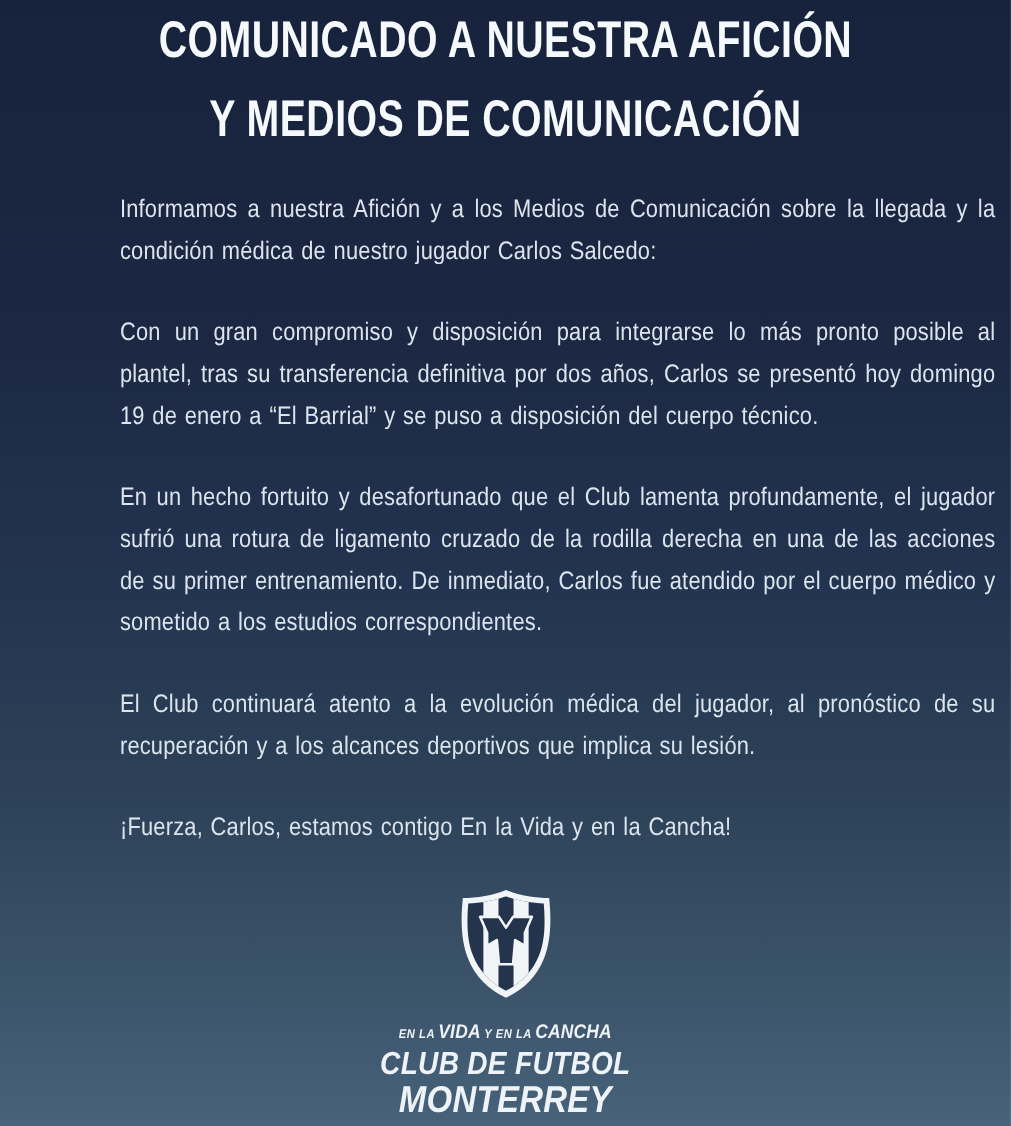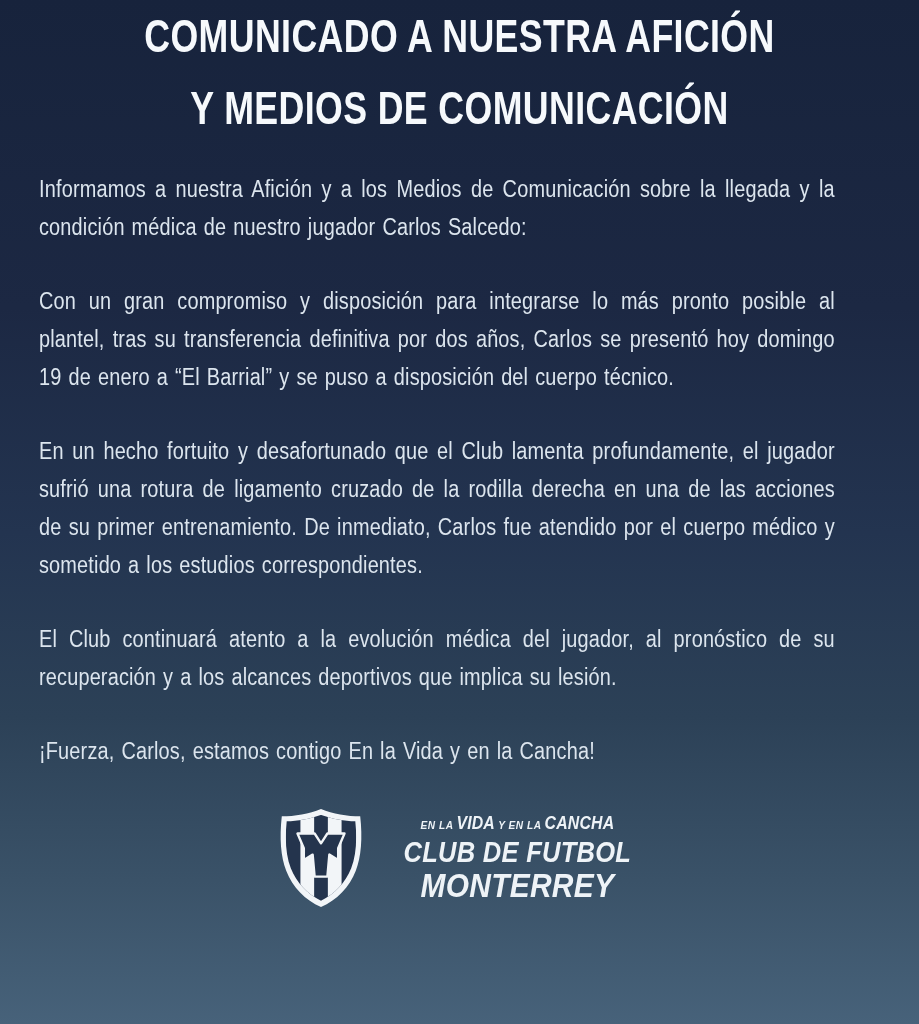--- a/index.html
+++ b/index.html
@@ -30,41 +30,43 @@
     line-height: 72px;
     font-weight: bold;
     letter-spacing: 0.5px;
     transform: scaleX(0.76);
     transform-origin: center top;
     text-transform: uppercase;
   }
   h1.page-title span { display: block; }
   main.body-block {
     margin-top: 26px;
-    padding-left: 39px;
+    padding-left: 65px;
+    margin-left: 44px;
   }
   main.body-block p {
     width: 920px;
     margin: 0 0 36px 0;
     font-size: 23px;
     line-height: 38px;
     font-weight: 400;
     letter-spacing: 0.2px;
     word-spacing: 1.5px;
     text-align: justify;
     transform: scaleX(0.865);
     transform-origin: left top;
     color: #dce5ee;
   }
   footer.brand-block {
     margin-top: 12px;
     display: flex;
     justify-content: center;
     align-items: center;
     gap: 18px;
+    flex-direction: column;
   }
   .crest-wrap svg { display: block; }
   .brand-text {
     text-align: center;
     transform: scaleX(0.88);
     transform-origin: center;
     font-style: italic;
     font-weight: bold;
     color: #eef3f7;
     white-space: nowrap;

